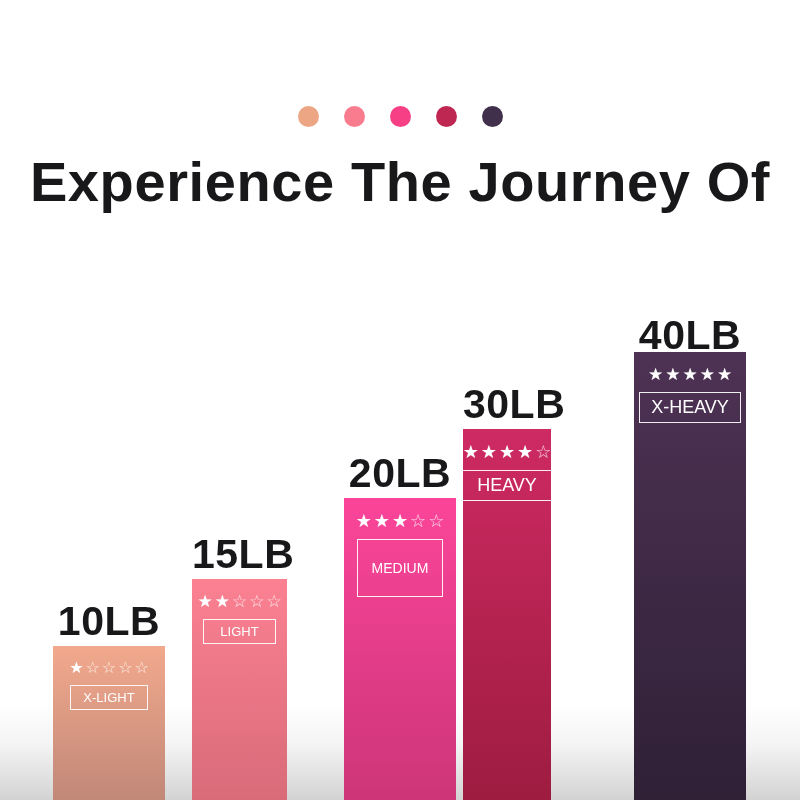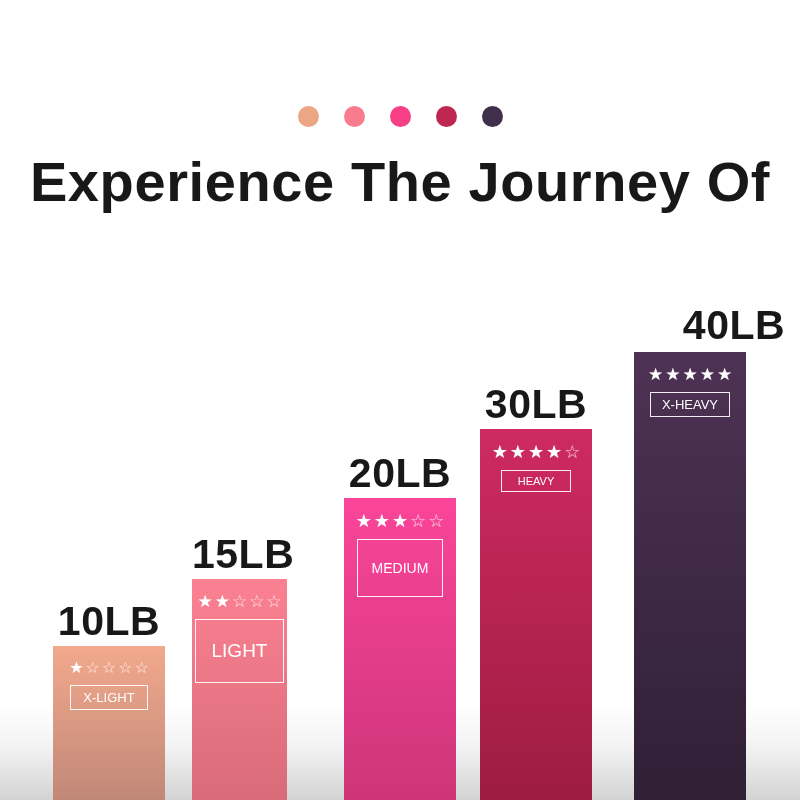--- a/index.html
+++ b/index.html
@@ -147,64 +147,64 @@
         <div class="bar-weight" style="bottom: 223px;">15LB</div>
         <div class="bar" style="height: 221px; background: linear-gradient(rgb(251, 129, 146) 0%, rgb(217, 107, 121) 100%);">
           <div class="bar-inner">
             <div class="stars" style="font-size: 17px;">
               <span class="star">★</span>
               <span class="star">★</span>
               <span class="star empty">☆</span>
               <span class="star empty">☆</span>
               <span class="star empty">☆</span>
             </div>
-            <div class="level-box" style="font-size: 19px; padding: 20px 16px;">LIGHT</div>
+            <div class="level-box" style="font-size: 13px; padding: 4px 16px;">LIGHT</div>
           </div>
         </div>
       </div>
       <div class="bar-group" style="left: 344px; width: 112px; height: 354px;">
         <div class="bar-weight" style="bottom: 304px;">20LB</div>
         <div class="bar" style="height: 302px; background: linear-gradient(rgb(251, 69, 154) 0%, rgb(205, 53, 120) 100%);">
           <div class="bar-inner">
             <div class="stars" style="font-size: 18px;">
               <span class="star">★</span>
               <span class="star">★</span>
               <span class="star">★</span>
               <span class="star empty">☆</span>
               <span class="star empty">☆</span>
             </div>
             <div class="level-box" style="font-size: 14px; padding: 20px 14px;">MEDIUM</div>
           </div>
         </div>
       </div>
-      <div class="bar-group" style="left: 480px; width: 112px; height: 423px;">
+      <div class="bar-group" style="left: 463px; width: 88px; height: 423px;">
         <div class="bar-weight" style="bottom: 373px;">30LB</div>
         <div class="bar" style="height: 371px; background: linear-gradient(rgb(206, 42, 99) 0%, rgb(158, 28, 64) 100%);">
           <div class="bar-inner">
             <div class="stars" style="font-size: 18px;">
               <span class="star">★</span>
               <span class="star">★</span>
               <span class="star">★</span>
               <span class="star">★</span>
               <span class="star empty">☆</span>
             </div>
-            <div class="level-box" style="font-size: 11px; padding: 4px 16px;">HEAVY</div>
+            <div class="level-box" style="font-size: 18px; padding: 4px 16px;">HEAVY</div>
           </div>
         </div>
       </div>
       <div class="bar-group" style="left: 634px; width: 112px; height: 500px;">
-        <div class="bar-weight" style="bottom: 452px; margin-left: 44px;">40LB</div>
+        <div class="bar-weight" style="bottom: 442px;">40LB</div>
         <div class="bar" style="height: 448px; background: linear-gradient(rgb(78, 50, 85) 0%, rgb(47, 32, 54) 100%);">
           <div class="bar-inner">
             <div class="stars" style="font-size: 17px;">
               <span class="star">★</span>
               <span class="star">★</span>
               <span class="star">★</span>
               <span class="star">★</span>
               <span class="star">★</span>
             </div>
-            <div class="level-box" style="font-size: 13px; padding: 4px 11px;">X-HEAVY</div>
+            <div class="level-box" style="font-size: 18px; padding: 4px 11px;">X-HEAVY</div>
           </div>
         </div>
       </div>
     </div>
 
 </div>
 
 </body></html>

